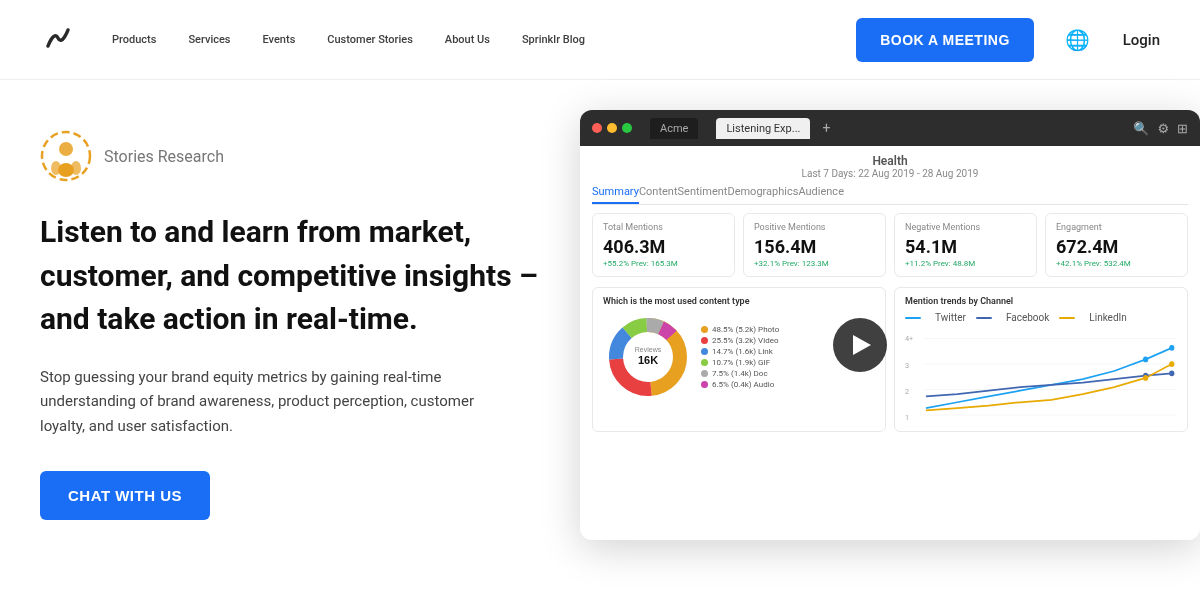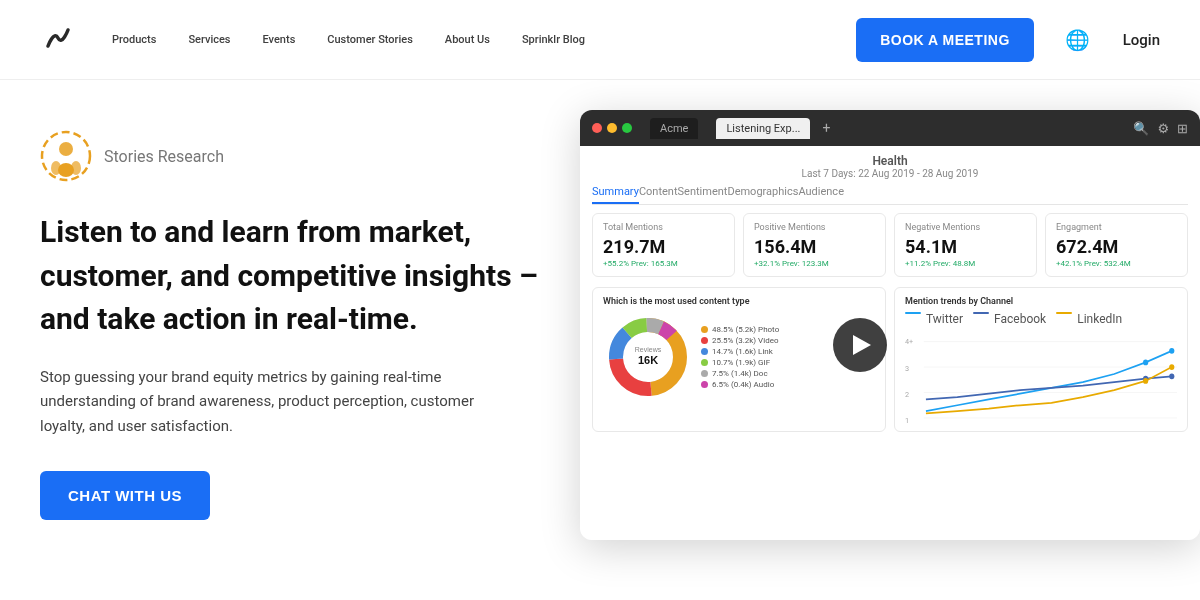--- a/index.html
+++ b/index.html
@@ -150,21 +150,21 @@
     
     .donut-area { display: flex; align-items: center; gap: 8px; }
     .donut-svg { flex-shrink: 0; }
     .legend { display: flex; flex-direction: column; gap: 2px; }
     .legend-item { display: flex; align-items: center; gap: 4px; font-size: 8px; color: #555; }
     .legend-dot { width: 7px; height: 7px; border-radius: 50%; flex-shrink: 0; }
 
     
     .line-chart-area { position: relative; height: 110px; }
     .chart-legend { display: flex; gap: 10px; margin-bottom: 4px; }
-    .chart-legend-item { display: flex; gap: 5px; font-size: 12px; color: #555; }
+    .chart-legend-item { display: flex; align-items: center; gap: 14px; font-size: 10px; color: #555; }
     .chart-legend-line { width: 16px; height: 2px; border-radius: 1px; }
 
     
     .play-overlay {
       position: absolute;
       top: 50%; left: 50%;
       transform: translate(-50%, -50%);
       width: 54px; height: 54px;
       background: rgba(0,0,0,0.75);
       border-radius: 50%;
@@ -265,21 +265,21 @@
           <span class="db-tab active">Summary</span>
           <span class="db-tab">Content</span>
           <span class="db-tab">Sentiment</span>
           <span class="db-tab">Demographics</span>
           <span class="db-tab">Audience</span>
         </div>
 
         <div class="metric-cards">
           <div class="metric-card">
             <div class="metric-title">Total Mentions</div>
-            <div class="metric-value">219.7M</div>
+            <div class="metric-value">406.3M</div>
             <div class="metric-change"><span class="up">+55.2% Prev: 165.3M</span></div>
           </div>
           <div class="metric-card">
             <div class="metric-title">Positive Mentions</div>
             <div class="metric-value">156.4M</div>
             <div class="metric-change"><span class="up">+32.1% Prev: 123.3M</span></div>
           </div>
           <div class="metric-card">
             <div class="metric-title">Negative Mentions</div>
             <div class="metric-value">54.1M</div>

